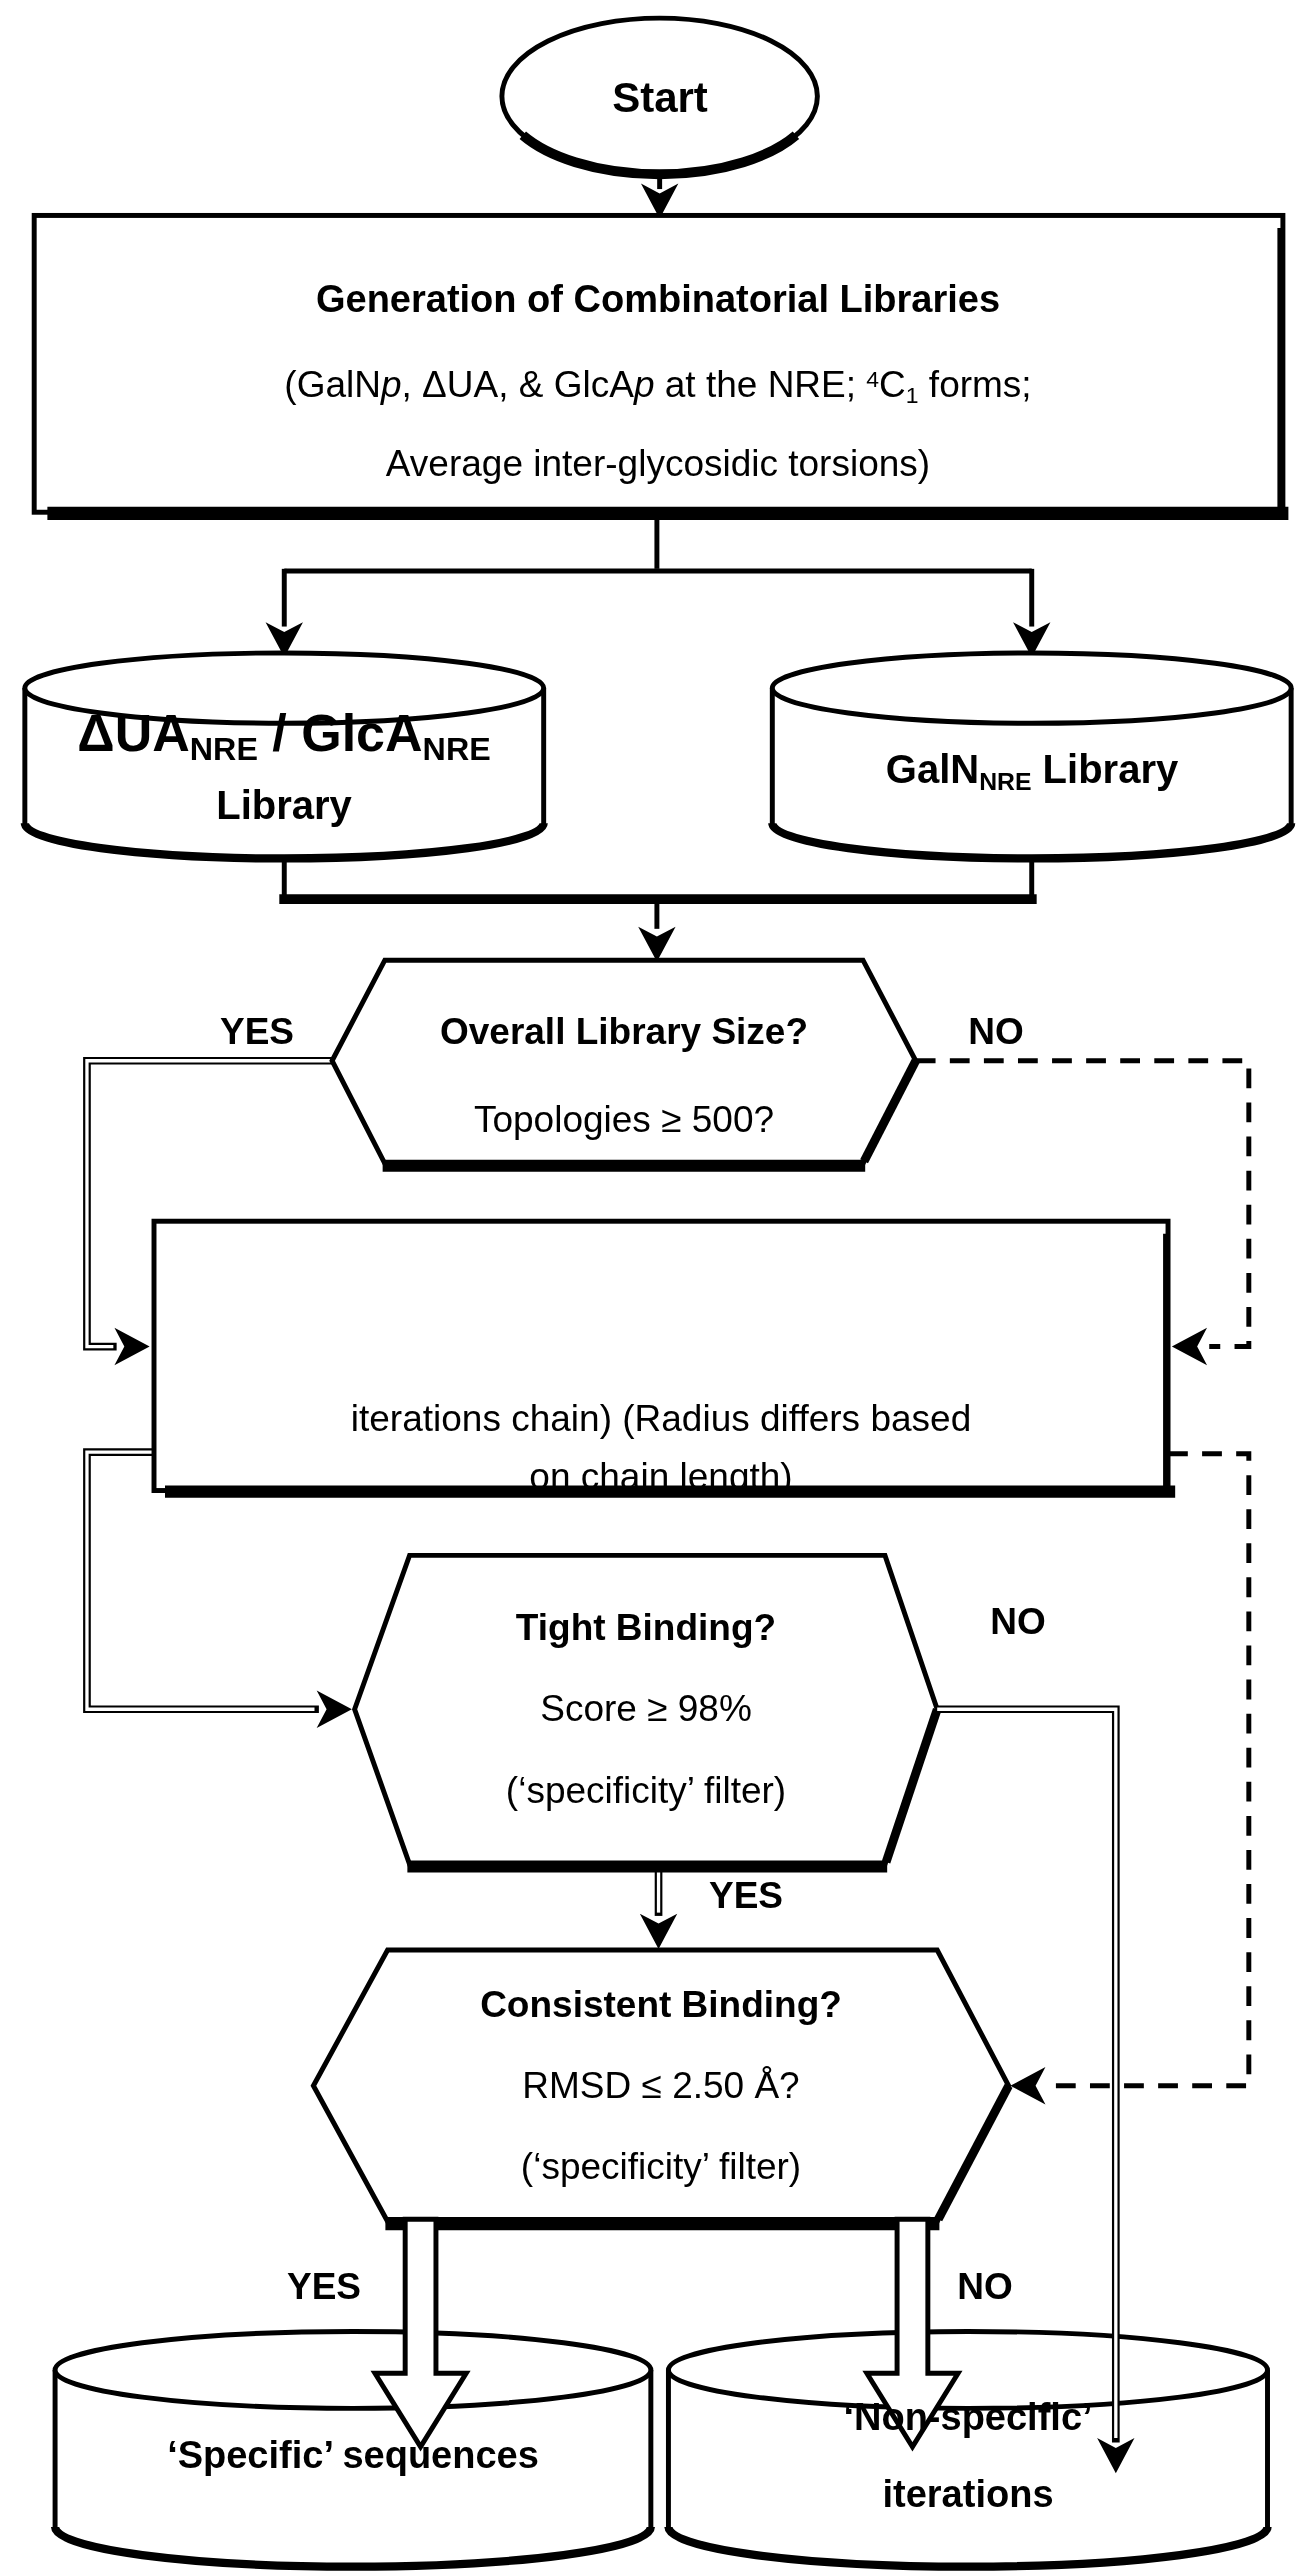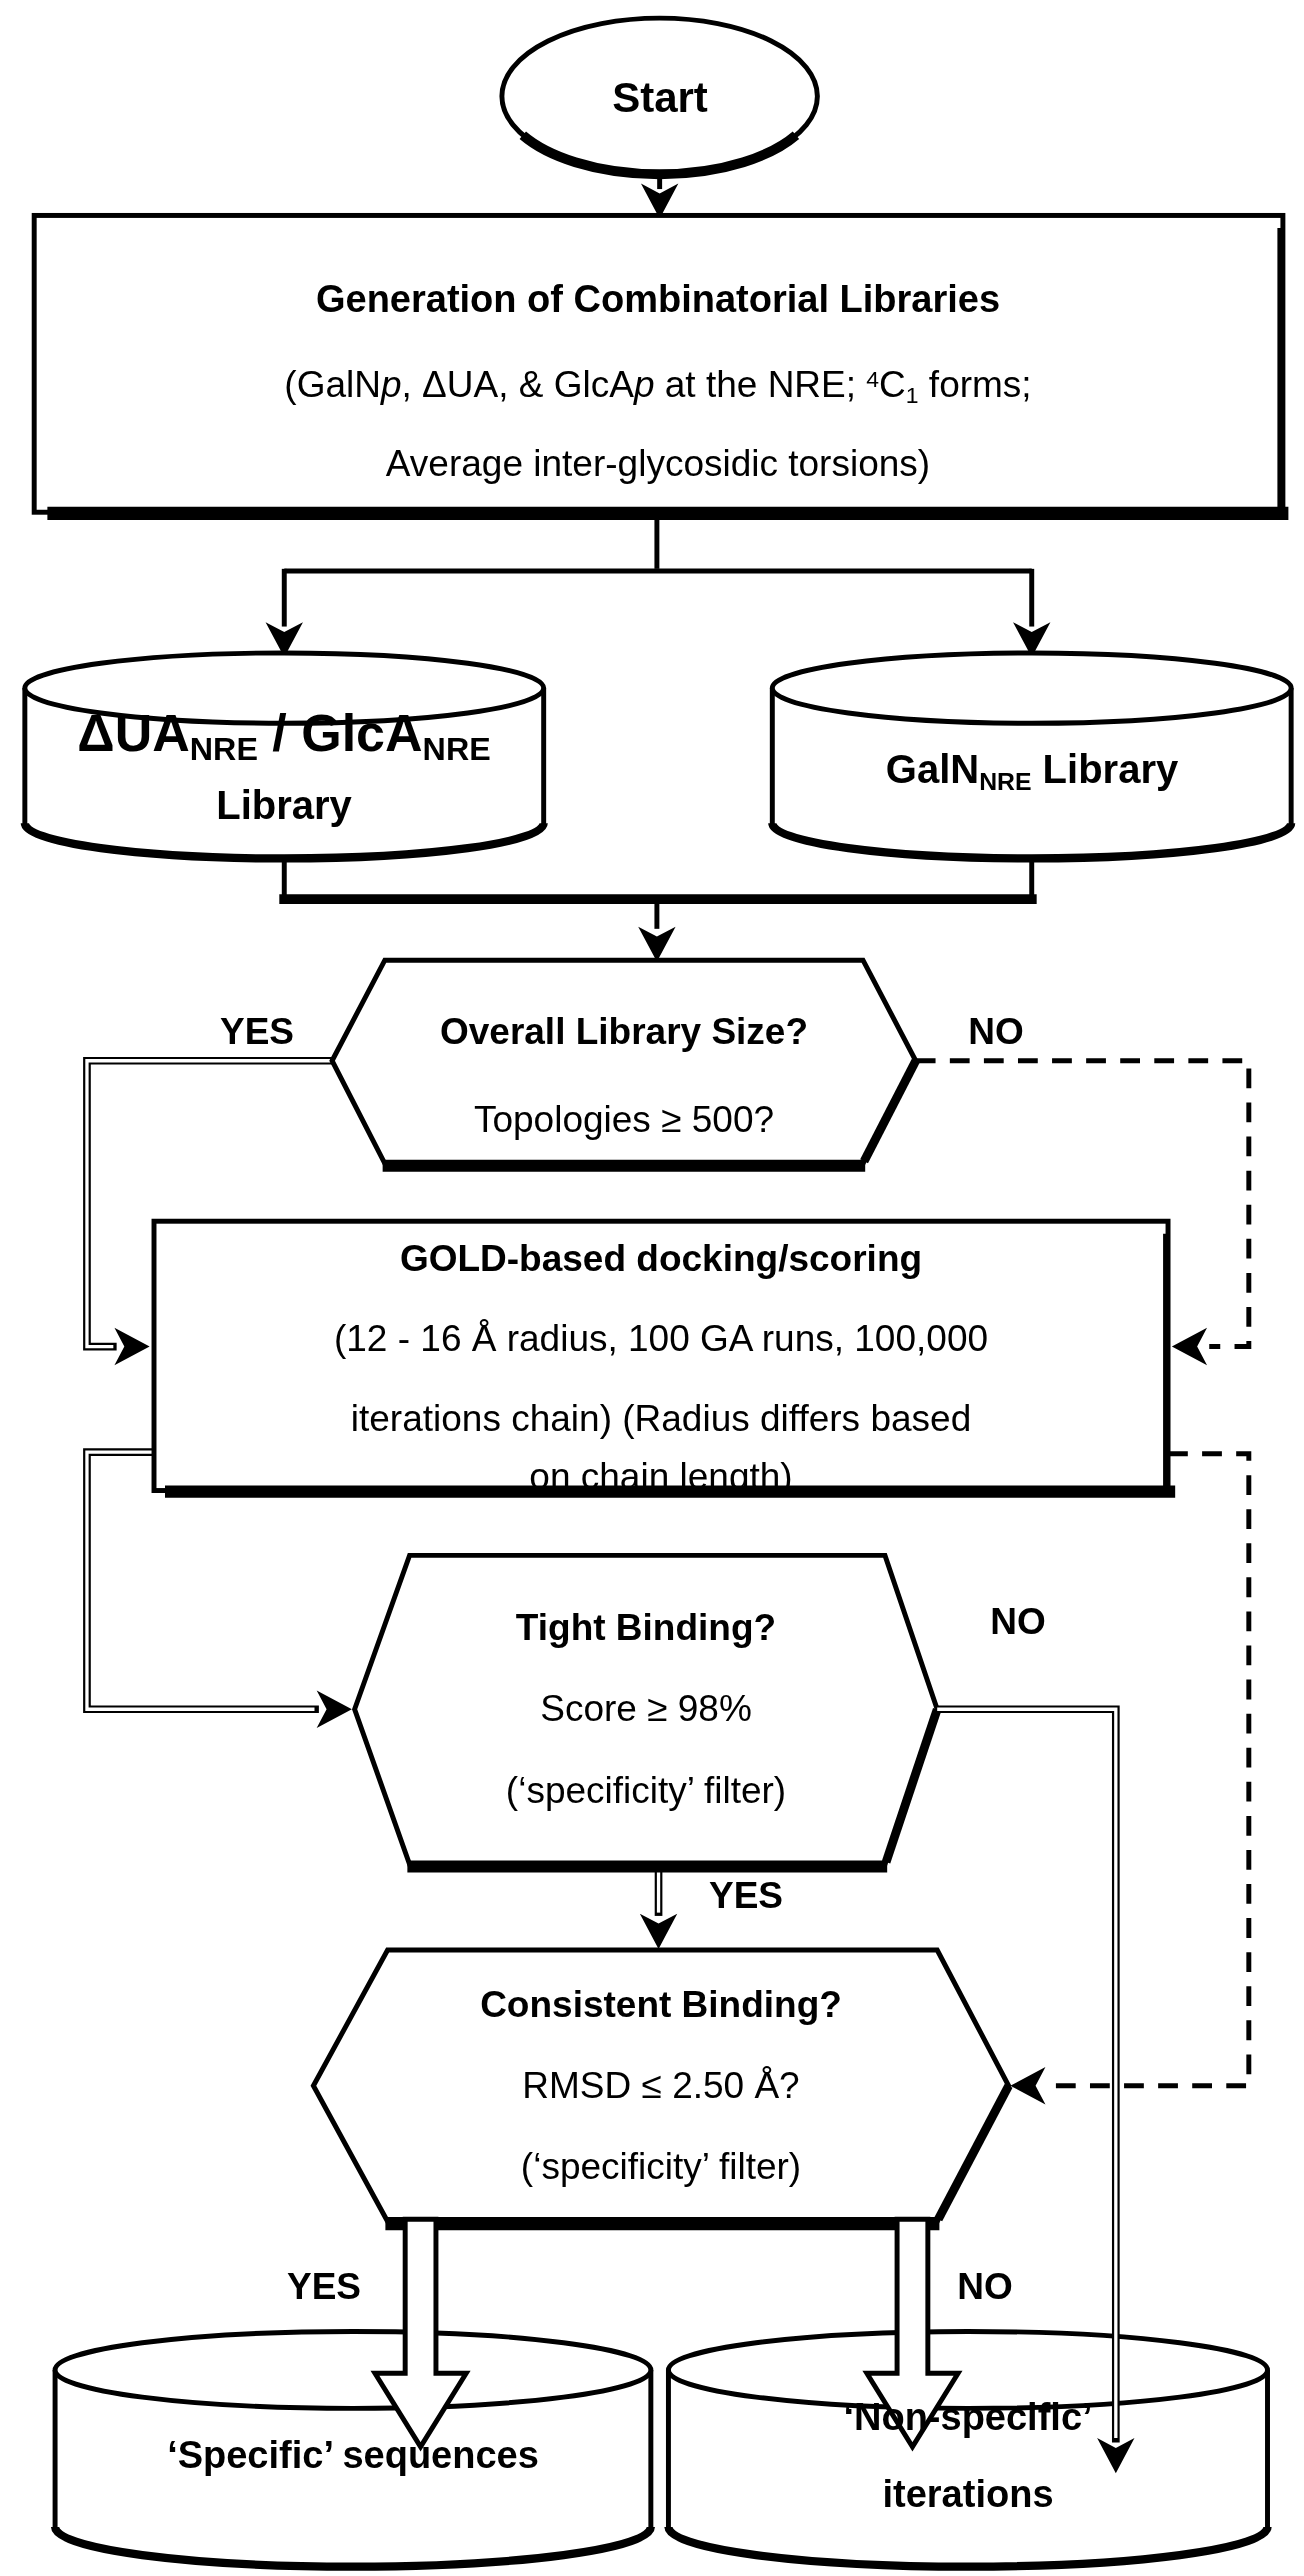--- a/index.html
+++ b/index.html
@@ -174,22 +174,20 @@
   <div class="t b" style="left:284px;top:734px;font-size:52px">ΔUA<sub>NRE</sub> / GlcA<sub>NRE</sub></div>
   <div class="t b" style="left:284px;top:805px;font-size:40px">Library</div>
 
   <div class="t b" style="left:1032px;top:769px;font-size:40px">GalN<sub>NRE</sub> Library</div>
 
   <div class="t b" style="left:624px;top:1032px;font-size:37px">Overall Library Size?</div>
   <div class="t" style="left:624px;top:1120px">Topologies ≥ 500?</div>
   <div class="t b" style="left:257px;top:1032px">YES</div>
   <div class="t b" style="left:996px;top:1032px">NO</div>
 
-  <div class="t b" style="left:661px;top:1259px;font-size:37px">GOLD-based docking/scoring</div>
-  <div class="t" style="left:661px;top:1339px">(12 - 16 Å radius, 100 GA runs, 100,000</div>
   <div class="t" style="left:661px;top:1419px">iterations chain) (Radius differs based</div>
   <div class="t" style="left:661px;top:1477px">on chain length)</div>
 
   <div class="t b" style="left:646px;top:1628px;font-size:37px">Tight Binding?</div>
   <div class="t" style="left:646px;top:1709px">Score ≥ 98%</div>
   <div class="t" style="left:646px;top:1791px">(‘specificity’ filter)</div>
   <div class="t b" style="left:1018px;top:1622px">NO</div>
   <div class="t b" style="left:746px;top:1896px">YES</div>
 
   <div class="t b" style="left:661px;top:2005px;font-size:37px">Consistent Binding?</div>

